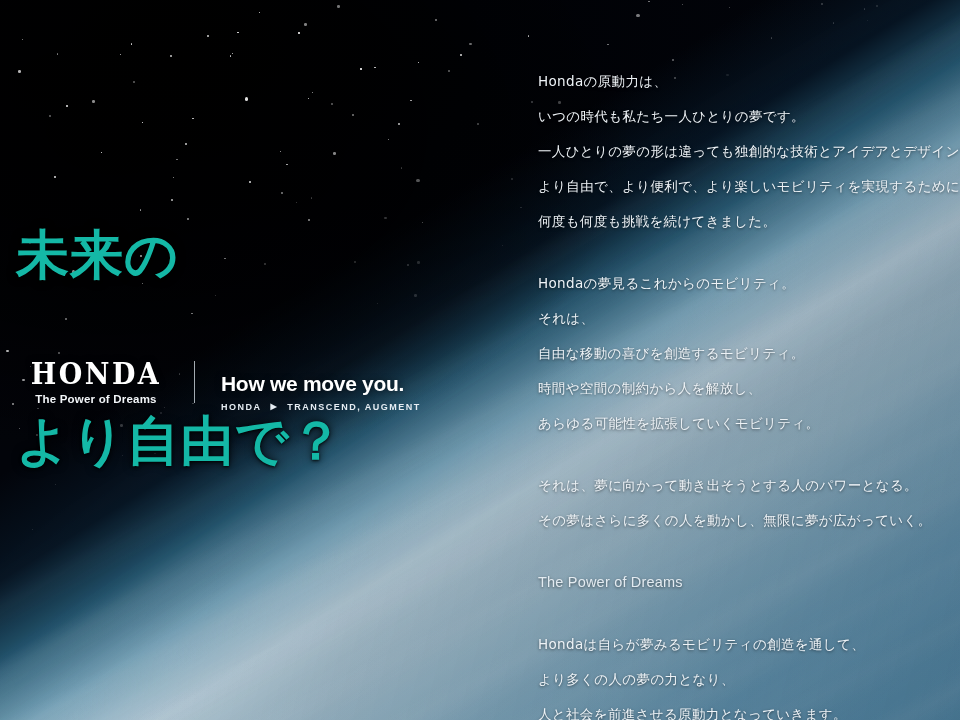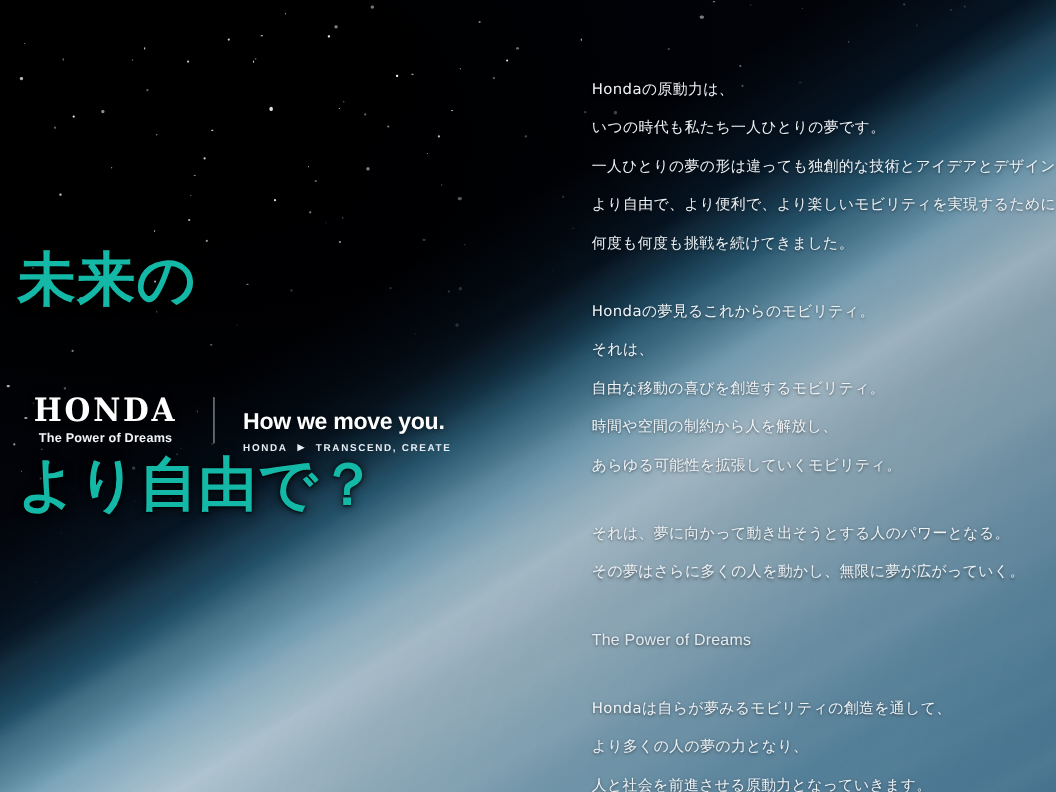--- a/index.html
+++ b/index.html
@@ -315,21 +315,21 @@
     <div class="logo-block">
       <div class="honda-word">HONDA</div>
       <div class="honda-sub">The Power of Dreams</div>
     </div>
     <div class="divider"></div>
     <div class="tagline-block">
       <div class="tagline-main">How we move you.</div>
       <div class="tagline-sub">
         <span>HONDA</span>
         <span class="arrow">▶</span>
-        <span>TRANSCEND, CREATE</span>
+        <span>TRANSCEND, AUGMENT</span>
       </div>
     </div>
   </div>
 
   <div class="copy" id="copy">
       <div class="para">
         <span class="ln">Hondaの原動力は、</span>
         <span class="ln">いつの時代も私たち一人ひとりの夢です。</span>
         <span class="ln">一人ひとりの夢の形は違っても独創的な技術とアイデアとデザインで、</span>
         <span class="ln">より自由で、より便利で、より楽しいモビリティを実現するために</span>

